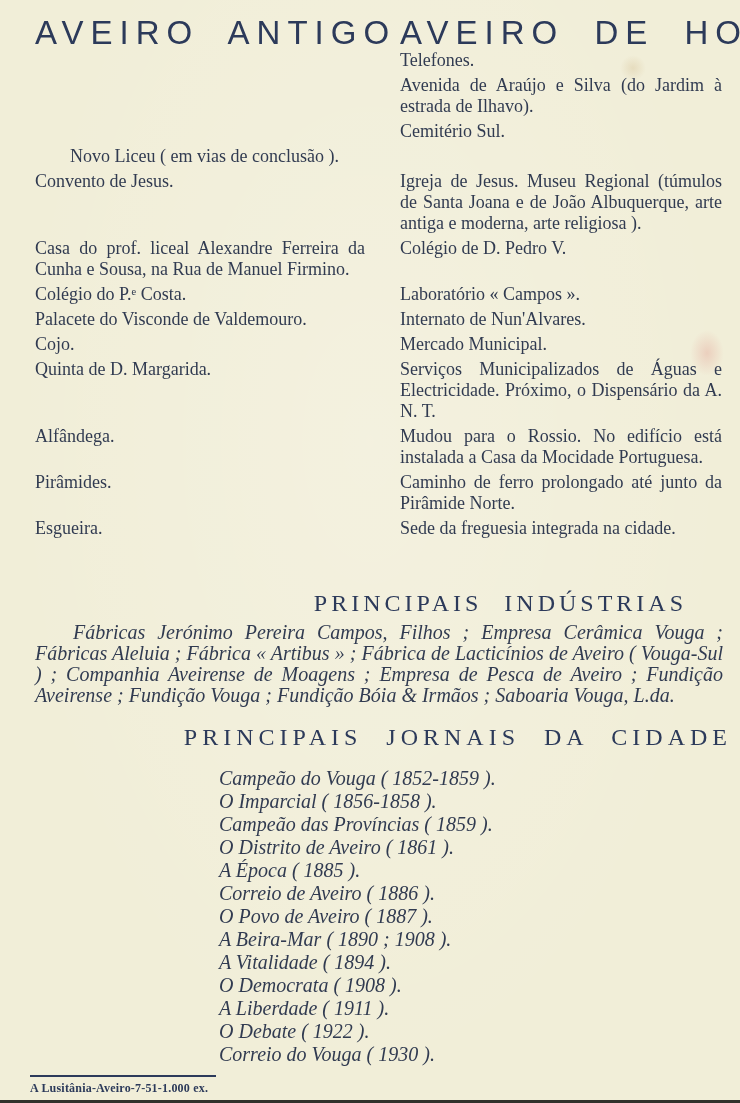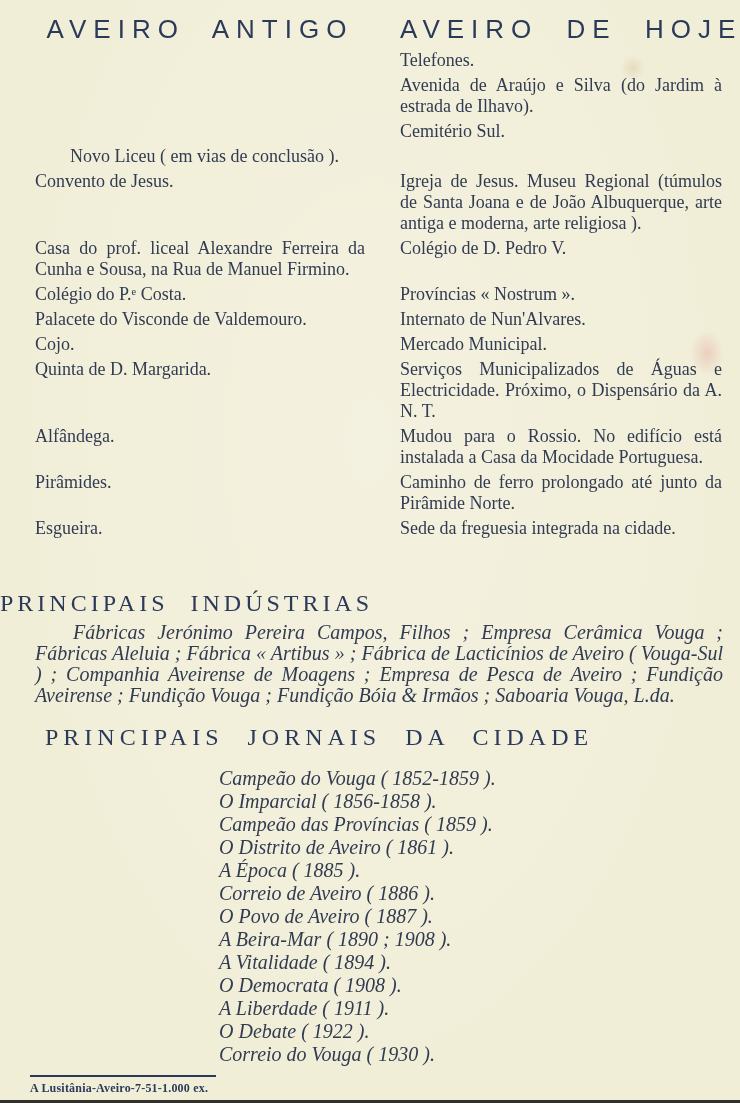--- a/index.html
+++ b/index.html
@@ -13,21 +13,21 @@
     font-family: "Liberation Serif", "DejaVu Serif", serif;
     color: #303a50;
   }
 
   
   .col-header {
     position: absolute; top: 14px;
     text-align: center;
     font-family: "Liberation Sans", sans-serif;
     font-weight: 400;
-    font-size: 26px;
+    font-size: 33px;
     letter-spacing: 7px;
     word-spacing: 14px;
     color: #2c3a5a;
     white-space: nowrap;
   }
   #hdr-left  { left: 35px;  width: 330px; }
   #hdr-right { left: 400px; width: 325px; }
 
   
   #comparison { position: absolute; top: 50px; left: 35px; width: 690px; }
@@ -38,21 +38,21 @@
     line-height: 21px;
     text-align: justify;
     color: #313b51;
   }
   .cell-old { width: 330px; flex: 0 0 330px; }
   .cell-new { width: 322px; flex: 0 0 322px; margin-left: 35px; }
 
   
   .sec-heading {
     position: absolute; left: 0; width: 687px;
-    text-align: left;
+    text-align: right;
     color: #2c3a5a;
     font-family: "Liberation Serif", "DejaVu Serif", serif;
     font-size: 24px;
     white-space: nowrap;
   }
   #industries-heading { top: 590px; letter-spacing: 4px; word-spacing: 12px; }
   #jornais-heading    { top: 724px; letter-spacing: 5px; word-spacing: 13px; padding-left: 45px; }
 
   
   #industries-text {
@@ -136,21 +136,21 @@
   <div class="cmp-row">
     <div class="cell cell-old">Convento de Jesus.</div>
     <div class="cell cell-new">Igreja de Jesus. Museu Regional (túmulos de Santa Joana e de João Albuquerque, arte antiga e moderna, arte religiosa ).</div>
   </div>
   <div class="cmp-row">
     <div class="cell cell-old">Casa do prof. liceal Alexandre Ferreira da Cunha e Sousa, na Rua de Manuel Firmino.</div>
     <div class="cell cell-new">Colégio de D. Pedro V.</div>
   </div>
   <div class="cmp-row">
     <div class="cell cell-old">Colégio do P.ᵉ Costa.</div>
-    <div class="cell cell-new">Províncias « Nostrum ».</div>
+    <div class="cell cell-new">Laboratório « Campos ».</div>
   </div>
   <div class="cmp-row">
     <div class="cell cell-old">Palacete do Visconde de Valdemouro.</div>
     <div class="cell cell-new">Internato de Nun'Alvares.</div>
   </div>
   <div class="cmp-row">
     <div class="cell cell-old">Cojo.</div>
     <div class="cell cell-new">Mercado Municipal.</div>
   </div>
   <div class="cmp-row">

